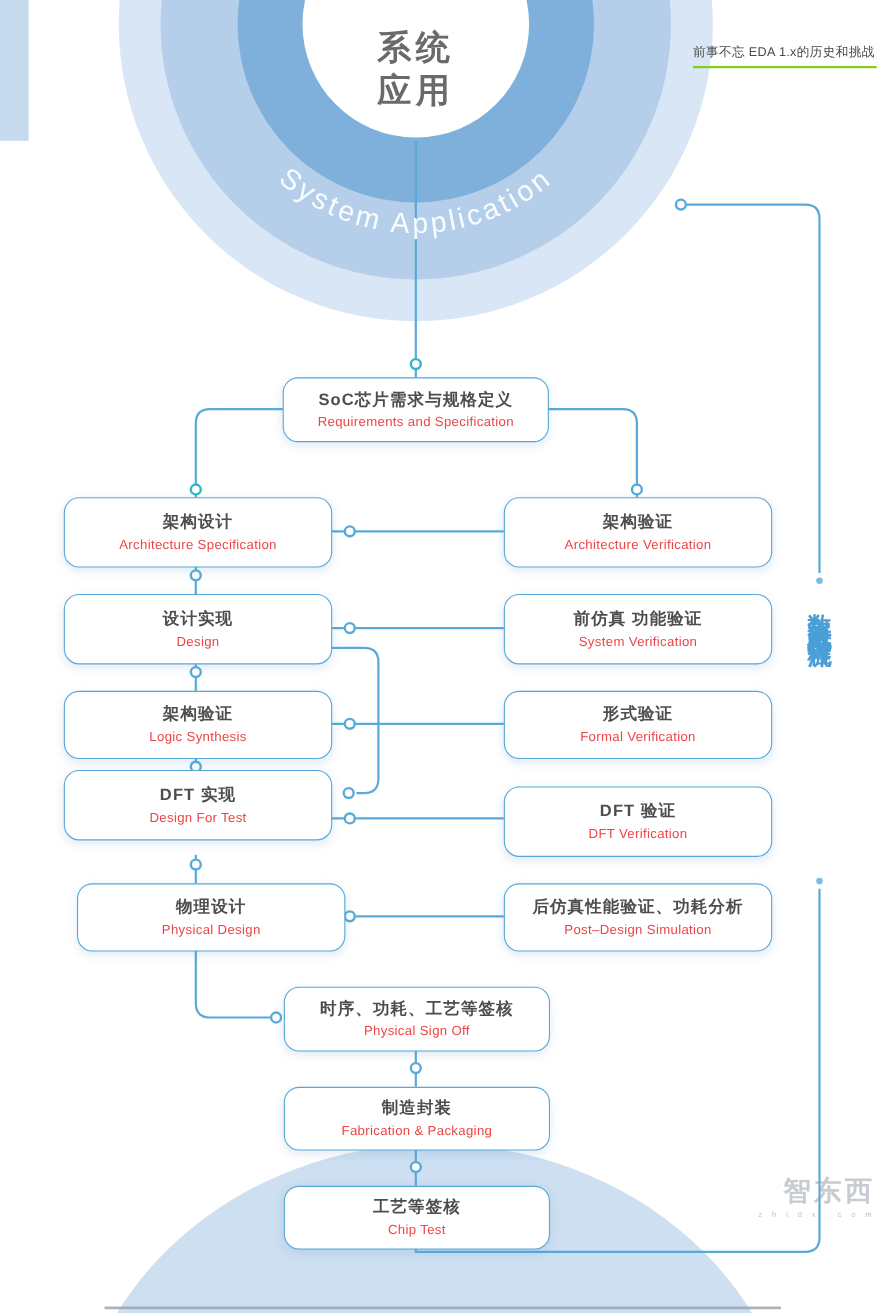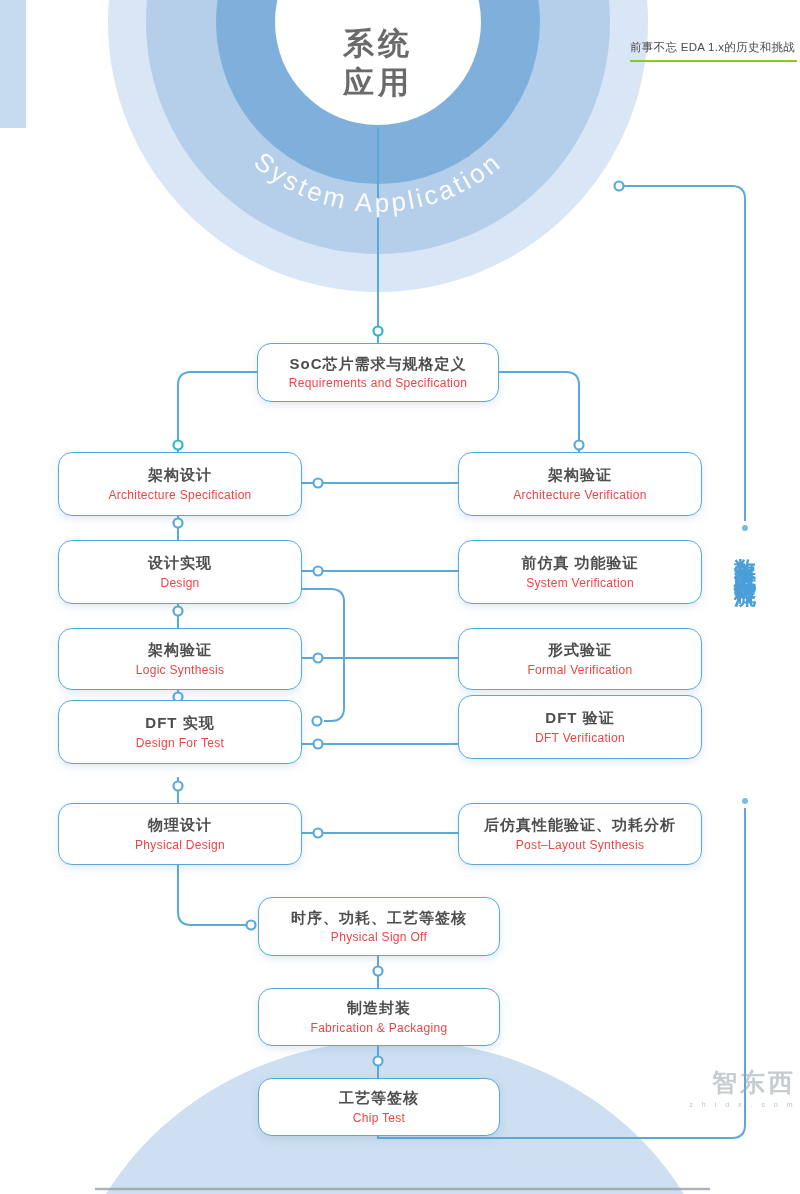--- a/index.html
+++ b/index.html
@@ -139,44 +139,44 @@
   <div class="s">Design</div>
 </div>
 <div class="box" style="left:58px;top:628px;width:242px;height:60px">
   <div class="t">架构验证</div>
   <div class="s">Logic Synthesis</div>
 </div>
 <div class="box" style="left:58px;top:700px;width:242px;height:62px">
   <div class="t">DFT 实现</div>
   <div class="s">Design For Test</div>
 </div>
-<div class="box" style="left:58px;top:803px;width:242px;height:60px">
+<div class="box" style="left:70px;top:803px;width:242px;height:60px">
   <div class="t">物理设计</div>
   <div class="s">Physical Design</div>
 </div>
 
 <div class="box" style="left:458px;top:452px;width:242px;height:62px">
   <div class="t">架构验证</div>
   <div class="s">Architecture Verification</div>
 </div>
 <div class="box" style="left:458px;top:540px;width:242px;height:62px">
   <div class="t">前仿真 功能验证</div>
   <div class="s">System Verification</div>
 </div>
 <div class="box" style="left:458px;top:628px;width:242px;height:60px">
   <div class="t">形式验证</div>
   <div class="s">Formal Verification</div>
 </div>
-<div class="box" style="left:458px;top:695px;width:242px;height:62px">
+<div class="box" style="left:458px;top:715px;width:242px;height:62px">
   <div class="t">DFT 验证</div>
   <div class="s">DFT Verification</div>
 </div>
 <div class="box" style="left:458px;top:803px;width:242px;height:60px">
   <div class="t">后仿真性能验证、功耗分析</div>
-  <div class="s">Post–Layout Synthesis</div>
+  <div class="s">Post–Design Simulation</div>
 </div>
 
 <div class="box" style="left:258px;top:897px;width:240px;height:57px">
   <div class="t">时序、功耗、工艺等签核</div>
   <div class="s">Physical Sign Off</div>
 </div>
 <div class="box" style="left:258px;top:988px;width:240px;height:56px">
   <div class="t">制造封装</div>
   <div class="s">Fabrication &amp; Packaging</div>
 </div>

